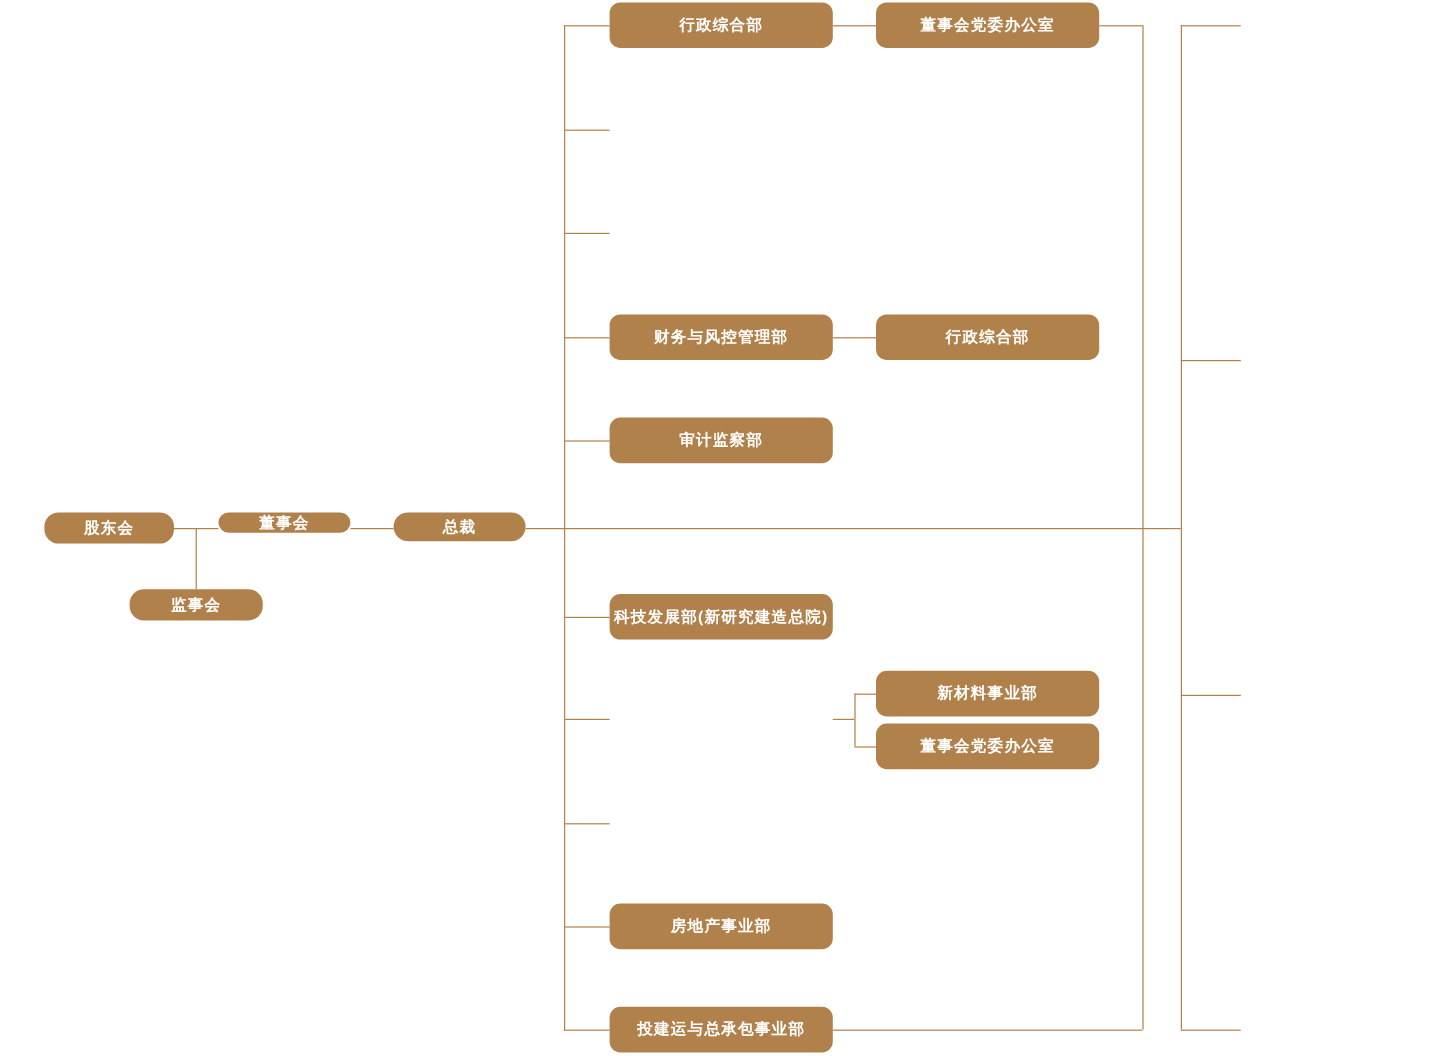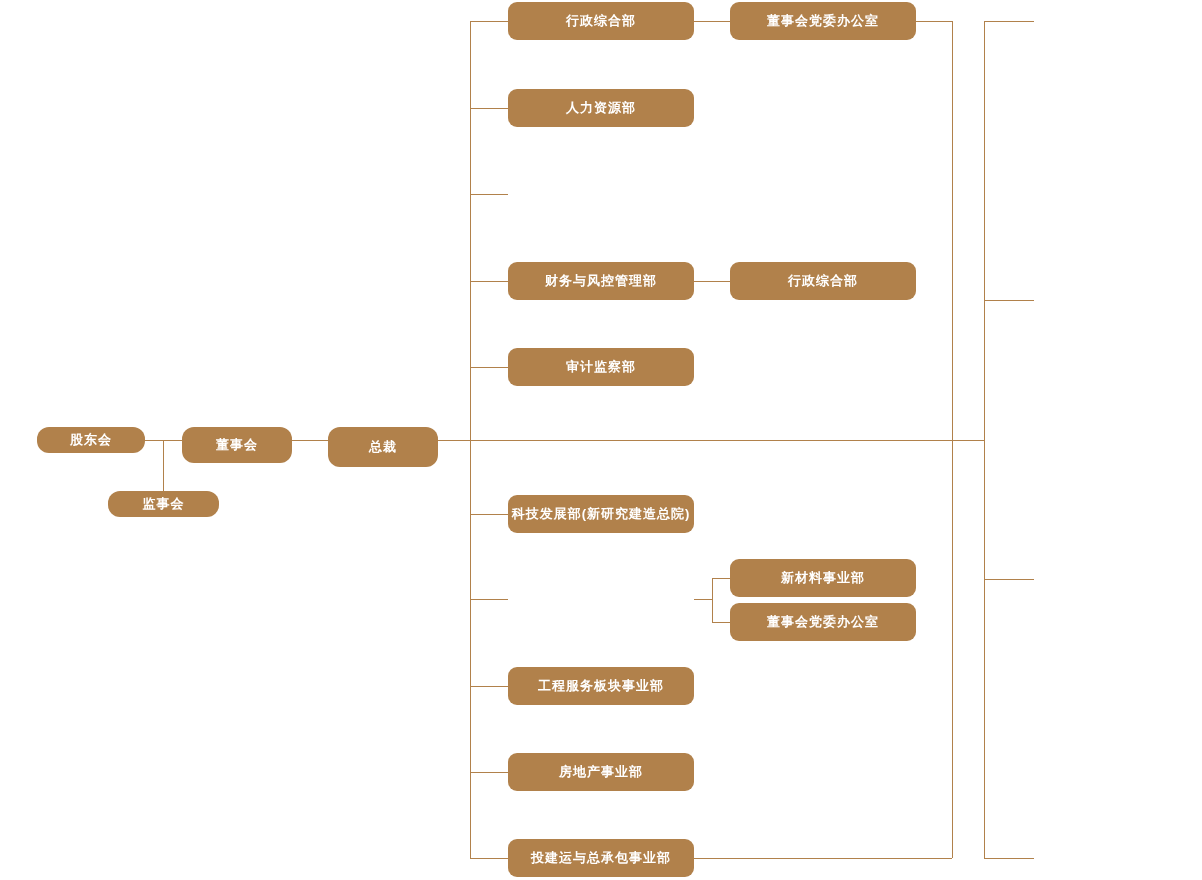--- a/index.html
+++ b/index.html
@@ -71,29 +71,27 @@
 
   <div class="vline" style="left:952px;top:21px;height:837px"></div>
   <div class="vline" style="left:984px;top:21px;height:837px"></div>
   <div class="hline" style="left:984px;top:21px;width:50px"></div>
   <div class="hline" style="left:984px;top:300px;width:50px"></div>
   <div class="hline" style="left:984px;top:579px;width:50px"></div>
   <div class="hline" style="left:984px;top:858px;width:50px"></div>
 
   <div class="node exec" style="left:37px;top:427px;width:108px;height:26px">股东会</div>
   <div class="node exec" style="left:108px;top:491px;width:111px;height:26px">监事会</div>
-  <div class="node exec" style="left:182px;top:427px;width:110px;height:36px">董事会</div>
-  <div class="node exec" style="left:328px;top:427px;width:110px;height:40px">总裁</div>
+  <div class="node exec" style="left:182px;top:427px;width:110px;height:17px">董事会</div>
+  <div class="node exec" style="left:328px;top:427px;width:110px;height:24px">总裁</div>
 
   <div class="node" style="left:508px;top:2px;width:186px;height:38px">行政综合部</div>
-  <div class="node" style="left:508px;top:89px;width:186px;height:38px">人力资源部</div>
   <div class="node" style="left:508px;top:262px;width:186px;height:38px">财务与风控管理部</div>
   <div class="node" style="left:508px;top:495px;width:186px;height:38px">科技发展部(新研究建造总院)</div>
   <div class="node" style="left:508px;top:348px;width:186px;height:38px">审计监察部</div>
-  <div class="node" style="left:508px;top:667px;width:186px;height:38px">工程服务板块事业部</div>
   <div class="node" style="left:508px;top:839px;width:186px;height:38px">投建运与总承包事业部</div>
   <div class="node" style="left:508px;top:753px;width:186px;height:38px">房地产事业部</div>
 
   <div class="node" style="left:730px;top:2px;width:186px;height:38px">董事会党委办公室</div>
   <div class="node" style="left:730px;top:262px;width:186px;height:38px">行政综合部</div>
   <div class="node" style="left:730px;top:559px;width:186px;height:38px">新材料事业部</div>
   <div class="node" style="left:730px;top:603px;width:186px;height:38px">董事会党委办公室</div>
 
 </div>
 

